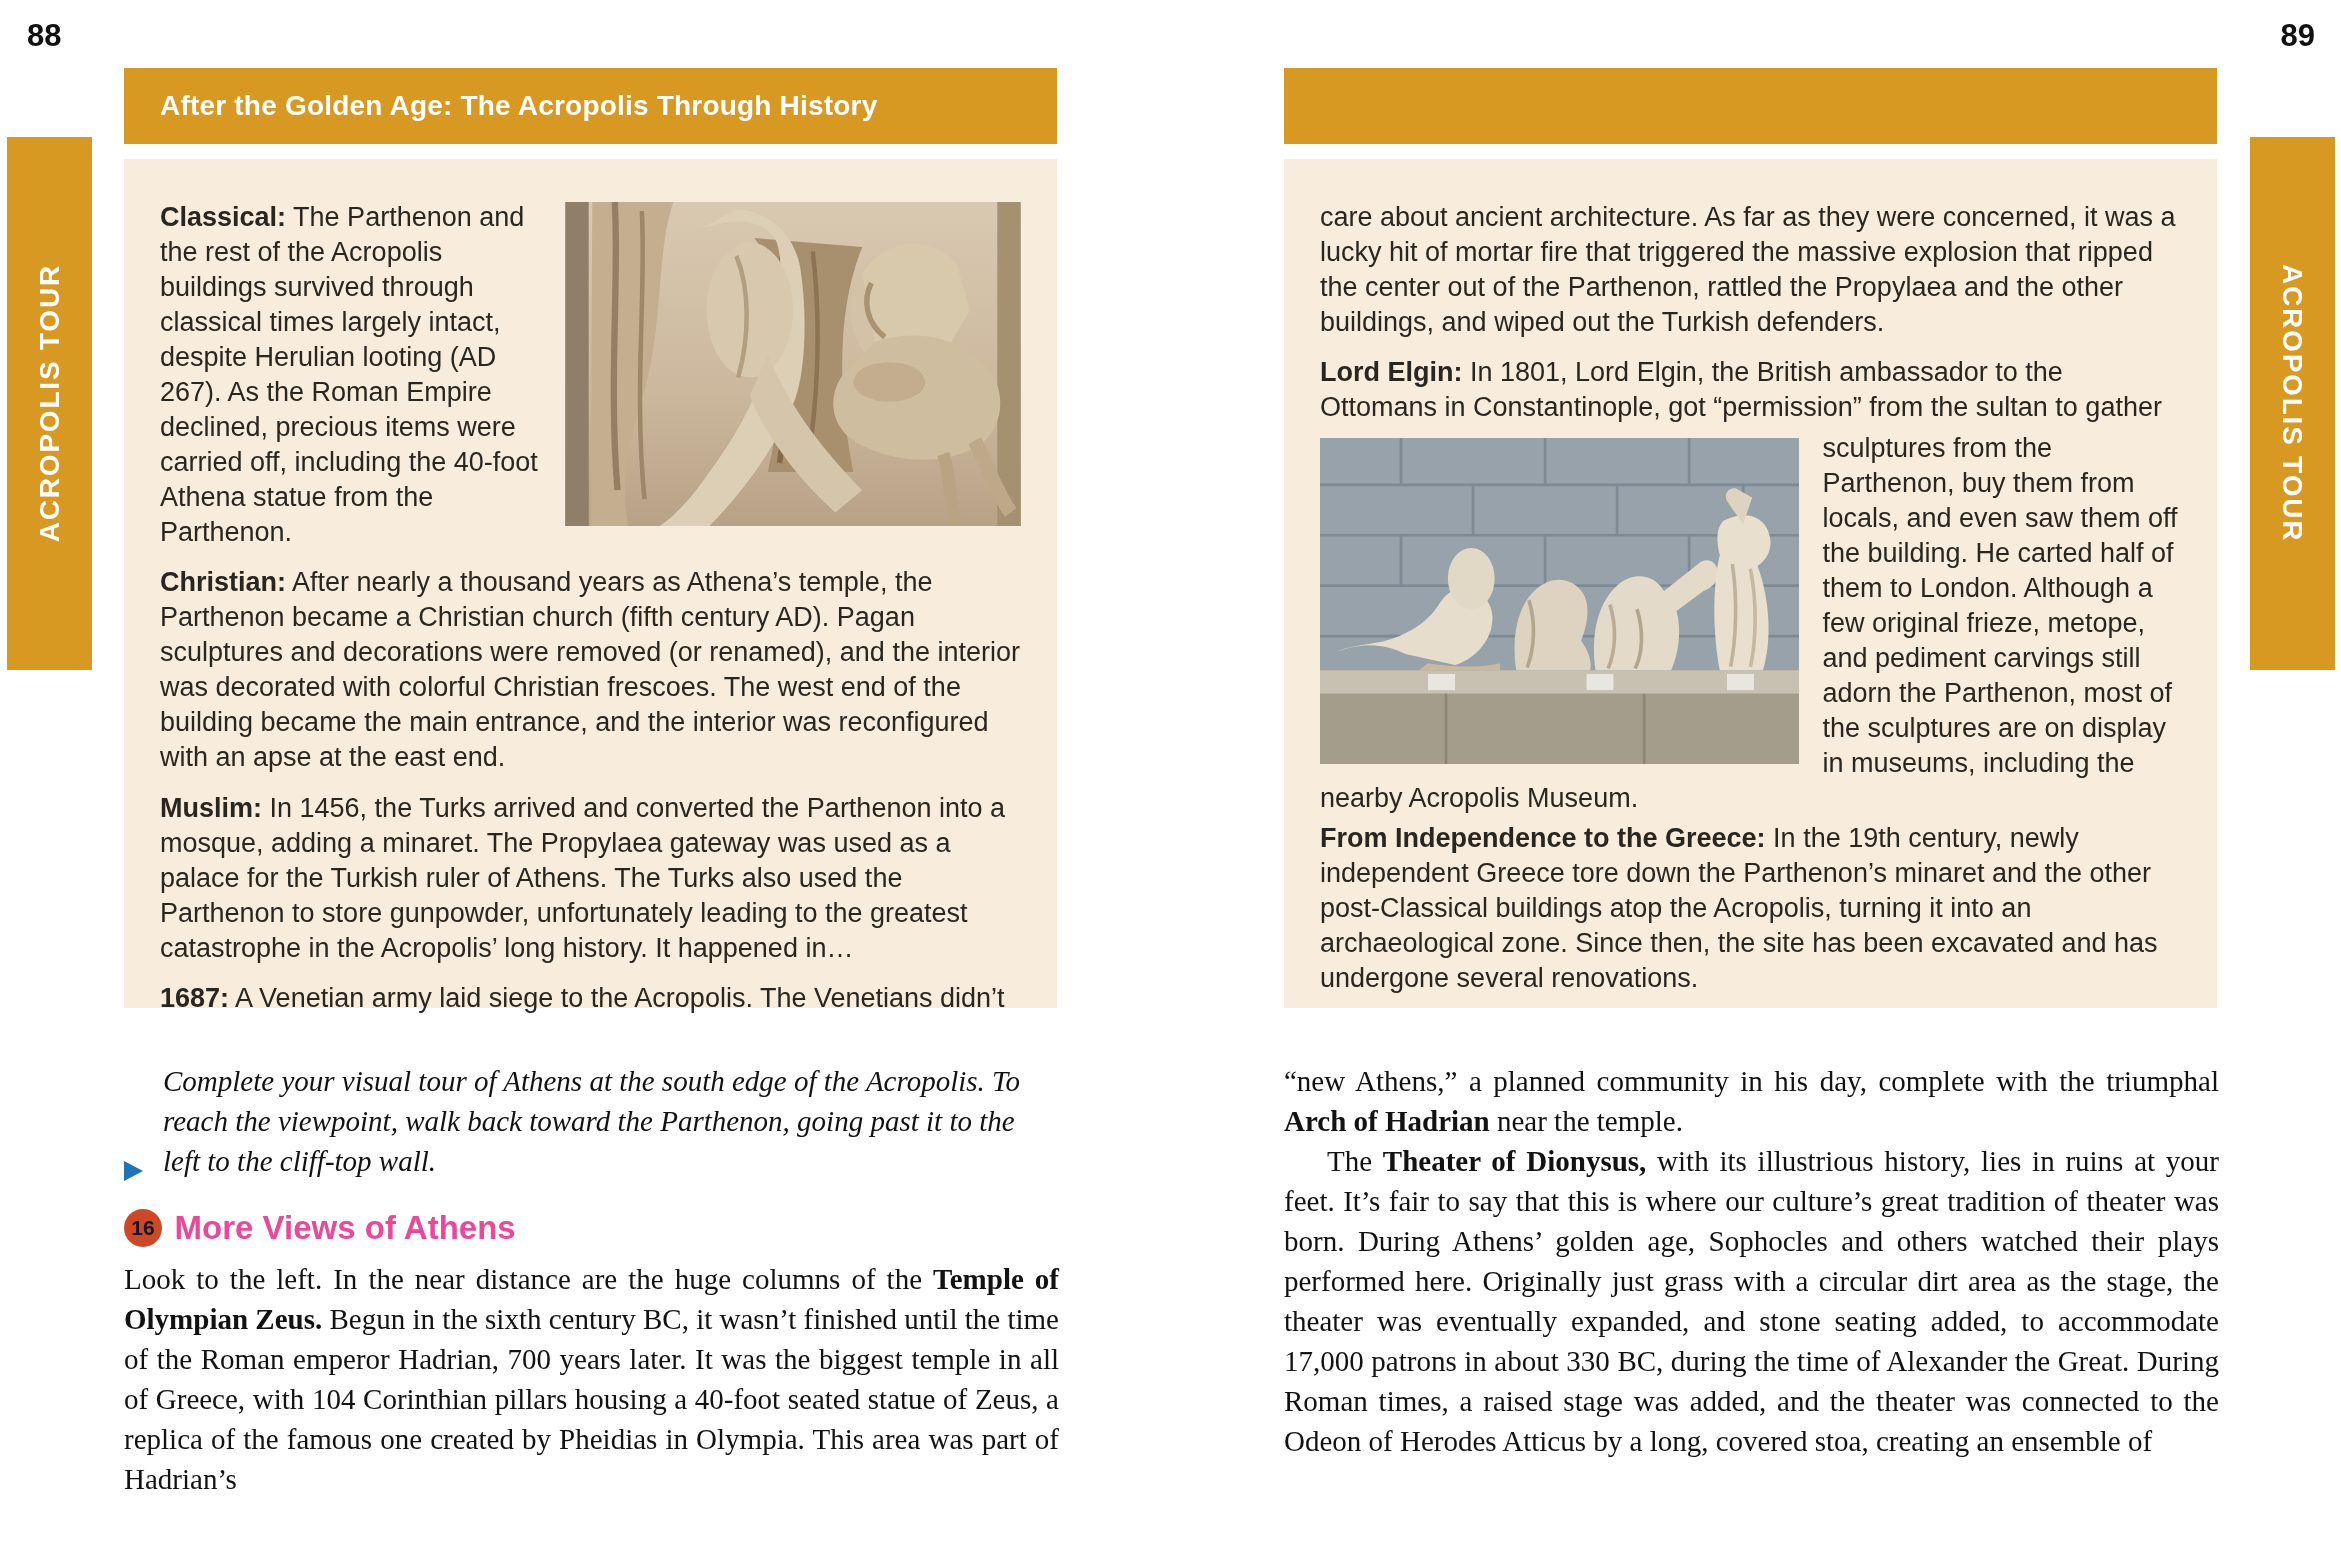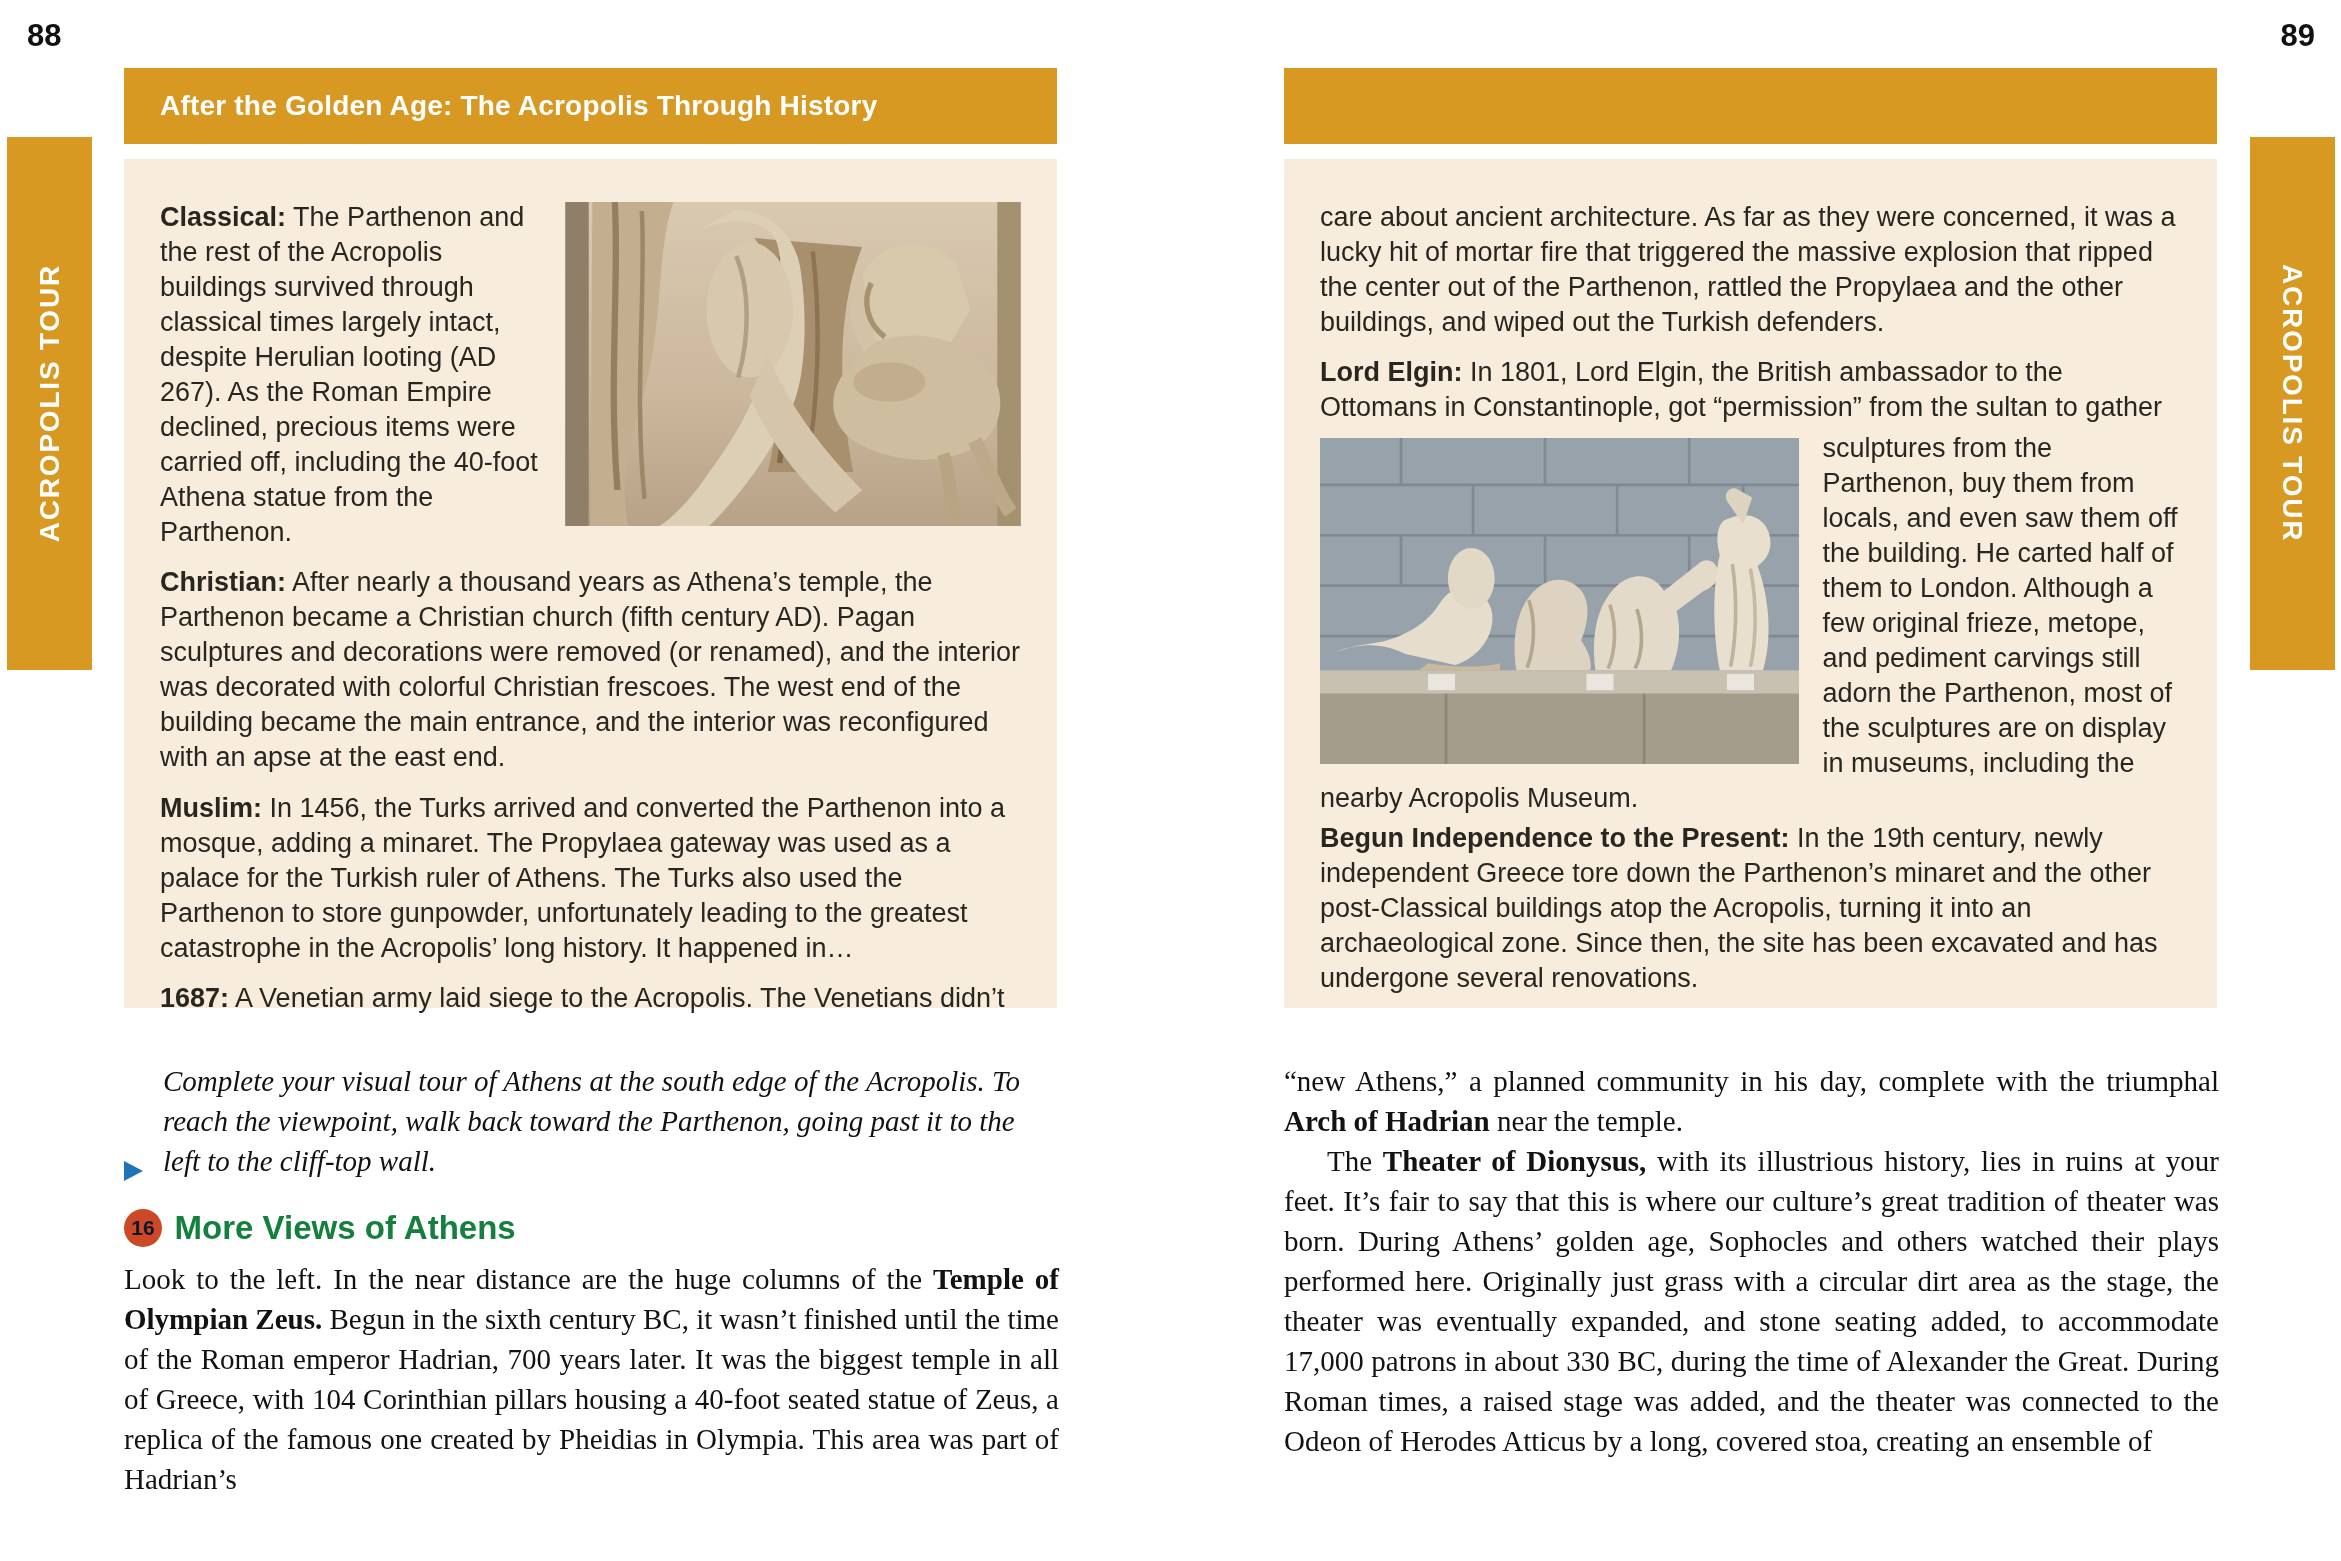--- a/index.html
+++ b/index.html
@@ -50,21 +50,21 @@
 
   .walk-note{display:flex;gap:20px;font-style:italic;margin-bottom:27px;align-items:flex-end;}
   .pointer-tri{flex:0 0 auto;width:0;height:0;margin-top:9px;
     border-left:19px solid #1f74b8;border-top:10.8px solid transparent;border-bottom:10.8px solid transparent;}
   .walk-note .note-text{width:892px;}
 
   .section-head{display:flex;align-items:center;gap:12.6px;margin:5.4px 0 10.8px 0;
     font-family:"Liberation Sans",sans-serif;}
   .num-badge{flex:0 0 auto;width:38px;height:38px;border-radius:50%;background:#cc4826;color:#0f172a;
     display:flex;align-items:center;justify-content:center;font-size:21px;font-weight:bold;}
-  .section-title{font-weight:bold;font-size:33px;color:#15803d;}
+  .section-title{font-weight:bold;font-size:33px;color:#ec4899;}
 
   .justified{text-align:justify;}
   .indent-first{text-indent:43px;}
   .body-col p{margin:0;}
 </style>
 </head>
 <body>
 
 <div class="page-num" id="pn-left">88</div>
 <div class="page-num" id="pn-right">89</div>
@@ -186,21 +186,21 @@
 
         <path d="M448 92 C470 80 492 86 498 104 C504 120 498 134 486 142 C500 180 502 225 492 258 L444 258 C436 215 436 165 444 130 C440 115 440 100 448 92 Z" fill="#e8dfcf"></path>
         <path d="M458 140 C464 180 462 225 456 254" stroke="#bfb29a" stroke-width="4" fill="none"></path>
         <path d="M478 145 C486 185 484 228 478 254" stroke="#c6b9a1" stroke-width="4" fill="none"></path>
         <path d="M470 96 L452 70 C448 62 454 54 462 56 L480 66 Z" fill="#ddd3c0"></path>
       </svg>
     </span>
     <span>sculptures from the Parthenon, buy them from locals, and even saw them off the building. He carted half of them to London. Although a few original frieze, metope, and pediment carvings still adorn the Parthenon, most of the sculptures are on display in museums, including the nearby Acropolis Museum.</span>
   </div>
   <p class="clearpara">
-    <span class="lead">Begun Independence to the Present:</span>
+    <span class="lead">From Independence to the Greece:</span>
     <span>In the 19th century, newly independent Greece tore down the Parthenon’s minaret and the other post-Classical buildings atop the Acropolis, turning it into an archaeological zone. Since then, the site has been excavated and has undergone several renovations.</span>
   </p>
 </div>
 
 <div class="body-col" id="col-left">
   <div class="walk-note">
     <span class="pointer-tri"></span>
     <span class="note-text">Complete your visual tour of Athens at the south edge of the Acropolis. To reach the viewpoint, walk back toward the Parthenon, going past it to the left to the cliff-top wall.</span>
   </div>
   <div class="section-head">

